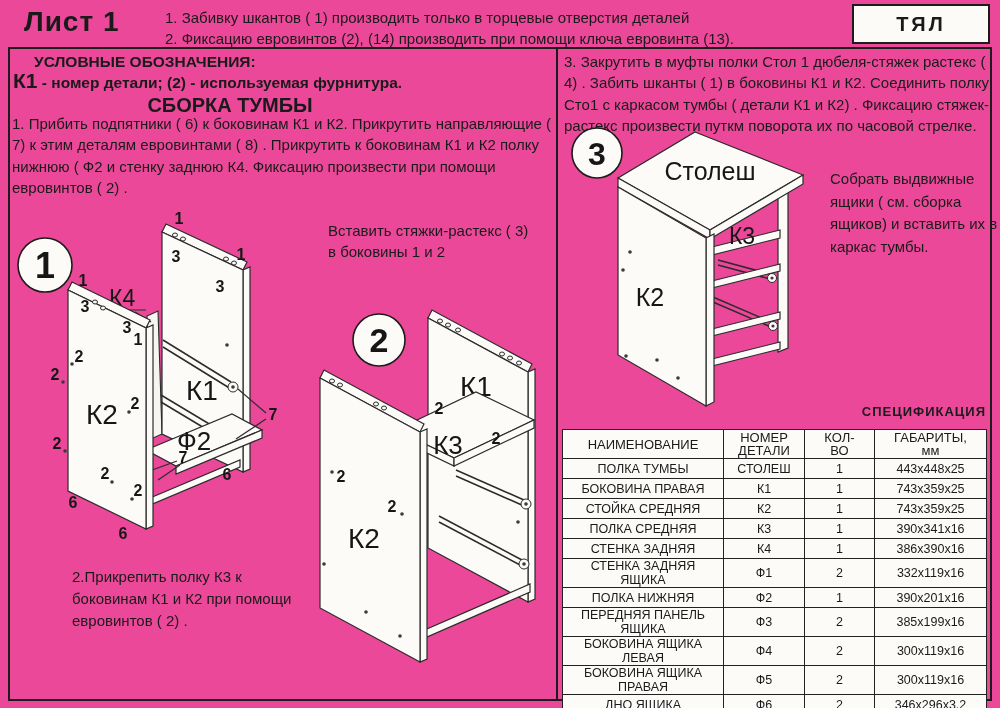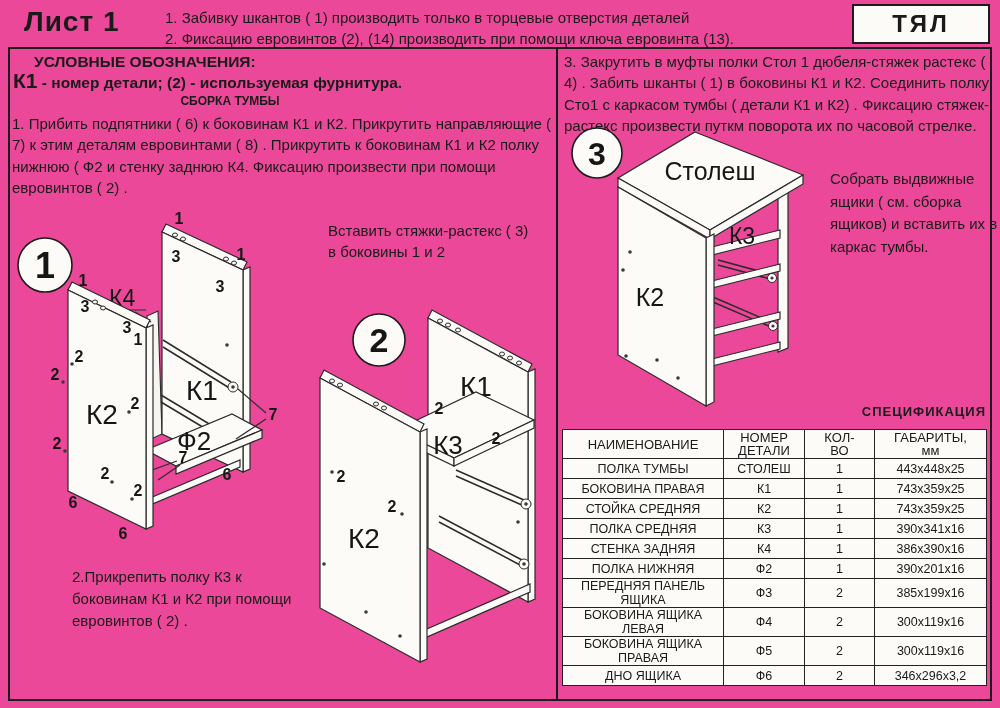--- a/index.html
+++ b/index.html
@@ -2,27 +2,27 @@
 <html><head>
 <meta charset="utf-8">
 <style>
   html,body{margin:0;padding:0;background:#e9e7e2;}
   #page{position:relative;width:1000px;height:708px;background:#ec4899;color:#1a1a1a;
         font-family:"Liberation Sans","DejaVu Sans",sans-serif;overflow:hidden;}
   .abs{position:absolute;}
   .sheet-title{left:24px;top:6px;font-size:28px;font-weight:bold;letter-spacing:1px;}
   .hdr-notes{left:165px;top:7px;font-size:15px;line-height:21px;}
   .stamp{left:852px;top:4px;width:134px;height:36px;border:2px solid #1c1c1c;text-align:center;
-         line-height:36px;font-size:24px;font-weight:bold;letter-spacing:3px;background:#fcfbf8;}
+         line-height:36px;font-size:20px;font-weight:bold;letter-spacing:3px;background:#fcfbf8;}
   .main-box{left:8px;top:47px;width:980px;height:650px;border:2px solid #1c1c1c;}
   .divider{left:556px;top:47px;width:0;height:652px;border-left:2px solid #1c1c1c;}
   .legend-title{left:34px;top:53px;font-size:15.5px;font-weight:bold;}
   .legend-line{left:13px;top:69px;font-size:15.5px;font-weight:bold;}
   .legend-line .part-code{font-size:21px;}
-  .assembly-title{left:0;top:94px;width:460px;text-align:center;font-size:12px;font-weight:bold;}
+  .assembly-title{left:0;top:94px;width:460px;text-align:center;font-size:20px;font-weight:bold;}
   .step1{left:12px;top:113px;width:546px;font-size:15px;line-height:1.42;}
   .insert-note{left:328px;top:220px;width:230px;font-size:15px;line-height:1.4;white-space:pre-line;}
   .attach-note{left:72px;top:566px;width:236px;font-size:15px;line-height:1.45;}
   .step3{left:564px;top:51px;width:428px;font-size:15px;line-height:1.42;}
   .drawers-note{left:830px;top:168px;width:168px;font-size:15px;line-height:1.5;}
   .spec-title{left:562px;top:404px;width:424px;text-align:right;font-size:13px;font-weight:bold;letter-spacing:1px;}
   table.spec{left:562px;top:429px;position:absolute;width:424px;border-collapse:collapse;
              font-size:12.5px;table-layout:fixed;background:#fcfbf8;}
   table.spec th,table.spec td{border:1.5px solid #222;padding:0 12px;}
   table.spec th{font-weight:normal;font-size:13px;text-align:center;height:28px;line-height:13px;}
@@ -295,20 +295,26 @@
           <td class="c-qty">1</td>
           <td class="c-dims">390х341х16</td>
         </tr>
       <tr>
           <td class="c-name">СТЕНКА ЗАДНЯЯ</td>
           <td class="c-part">К4</td>
           <td class="c-qty">1</td>
           <td class="c-dims">386х390х16</td>
         </tr>
       <tr>
+          <td class="c-name">СТЕНКА ЗАДНЯЯ ЯЩИКА</td>
+          <td class="c-part">Ф1</td>
+          <td class="c-qty">2</td>
+          <td class="c-dims">332х119х16</td>
+        </tr>
+      <tr>
           <td class="c-name">ПОЛКА НИЖНЯЯ</td>
           <td class="c-part">Ф2</td>
           <td class="c-qty">1</td>
           <td class="c-dims">390х201х16</td>
         </tr>
       <tr>
           <td class="c-name">ПЕРЕДНЯЯ ПАНЕЛЬ ЯЩИКА</td>
           <td class="c-part">Ф3</td>
           <td class="c-qty">2</td>
           <td class="c-dims">385х199х16</td>

